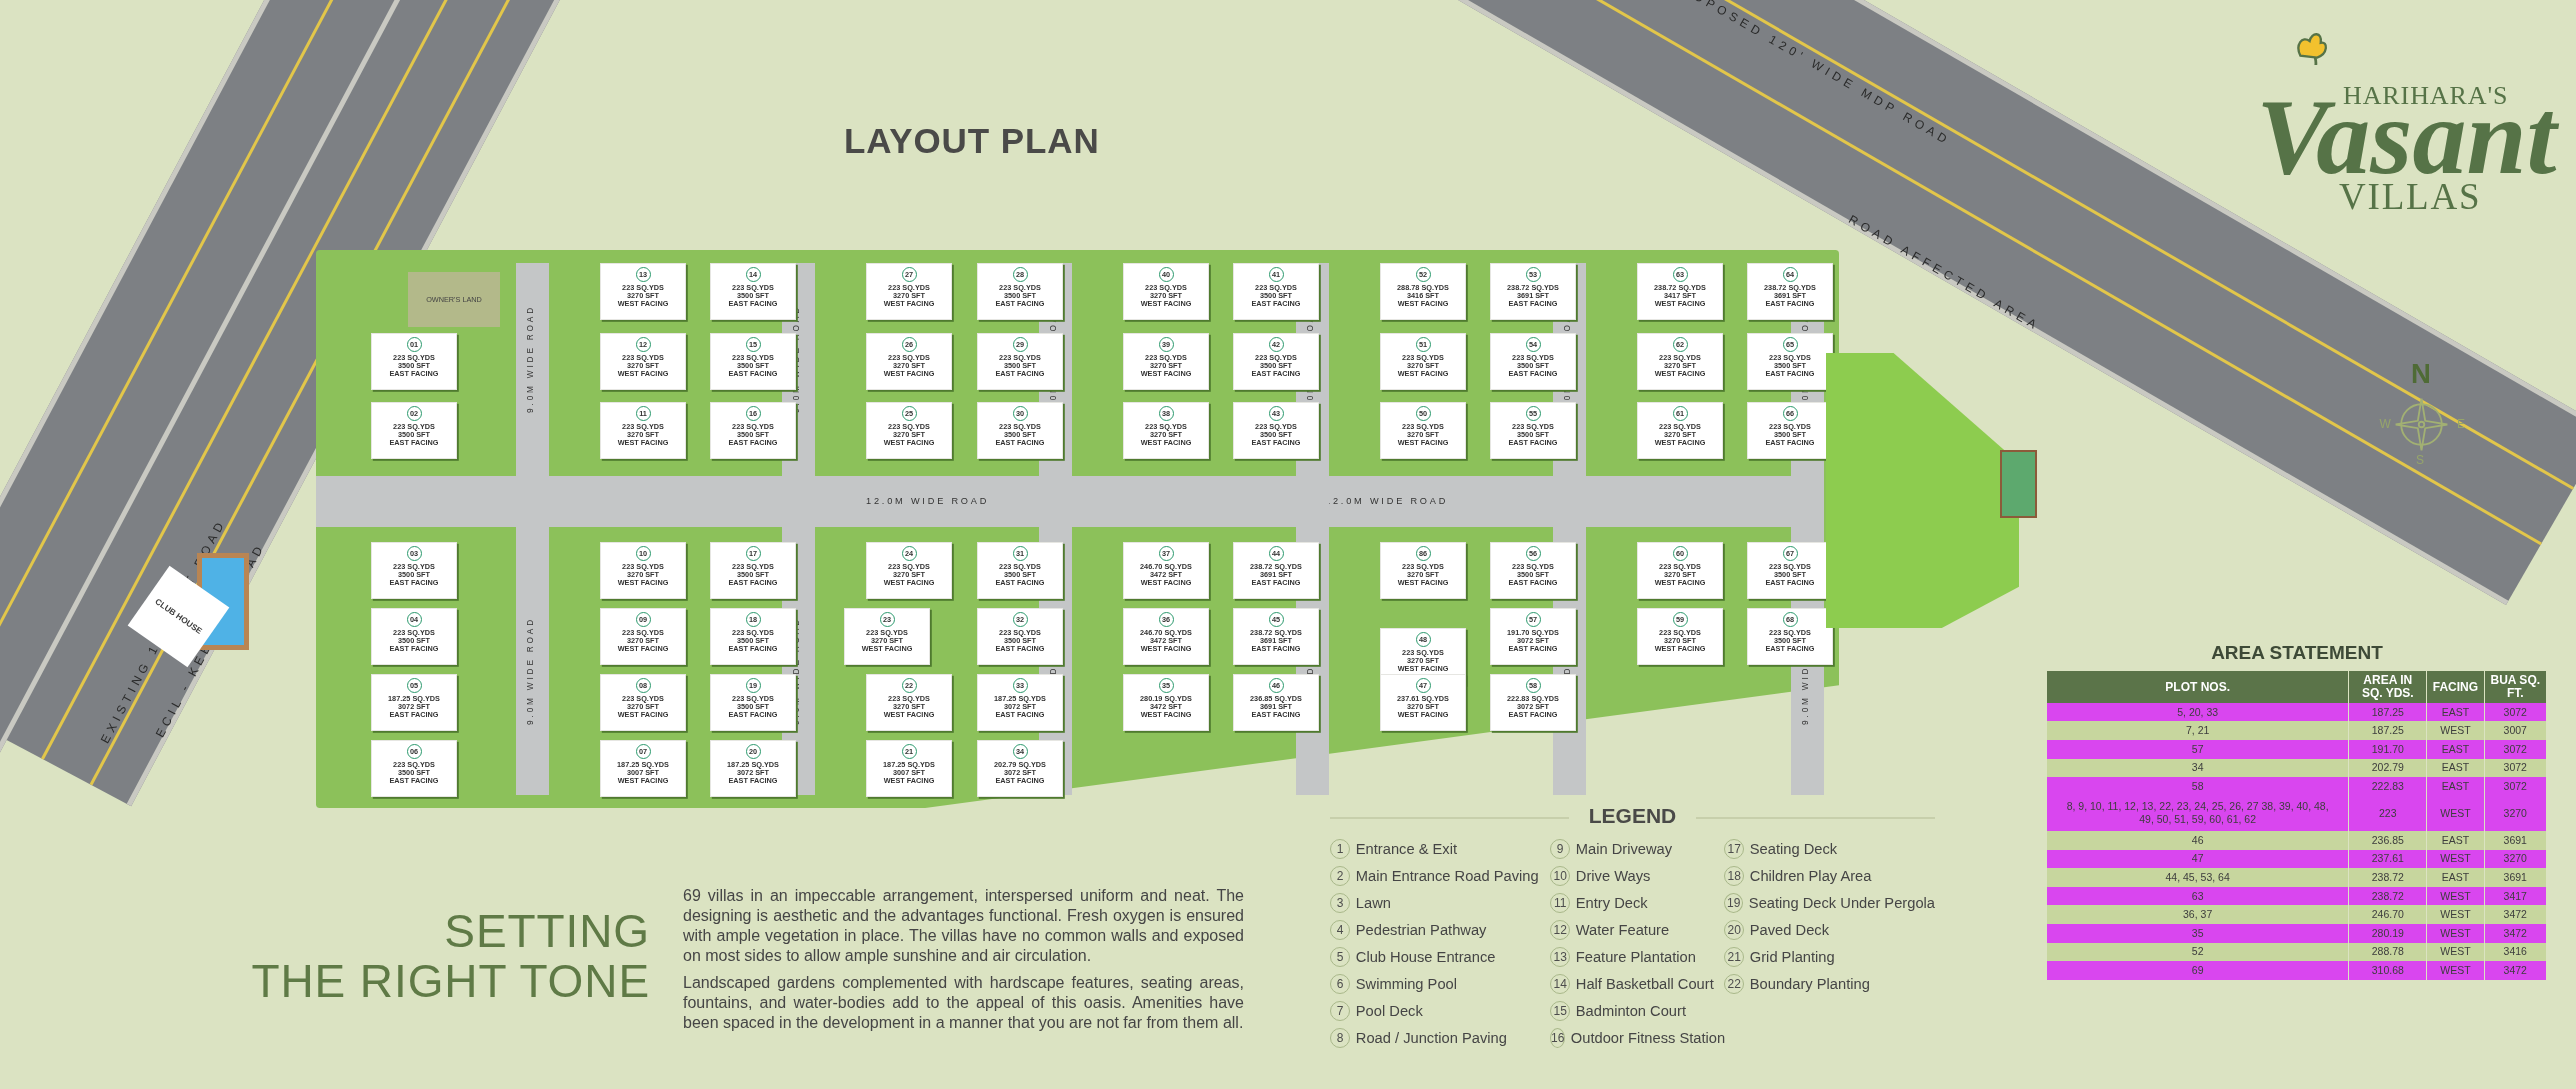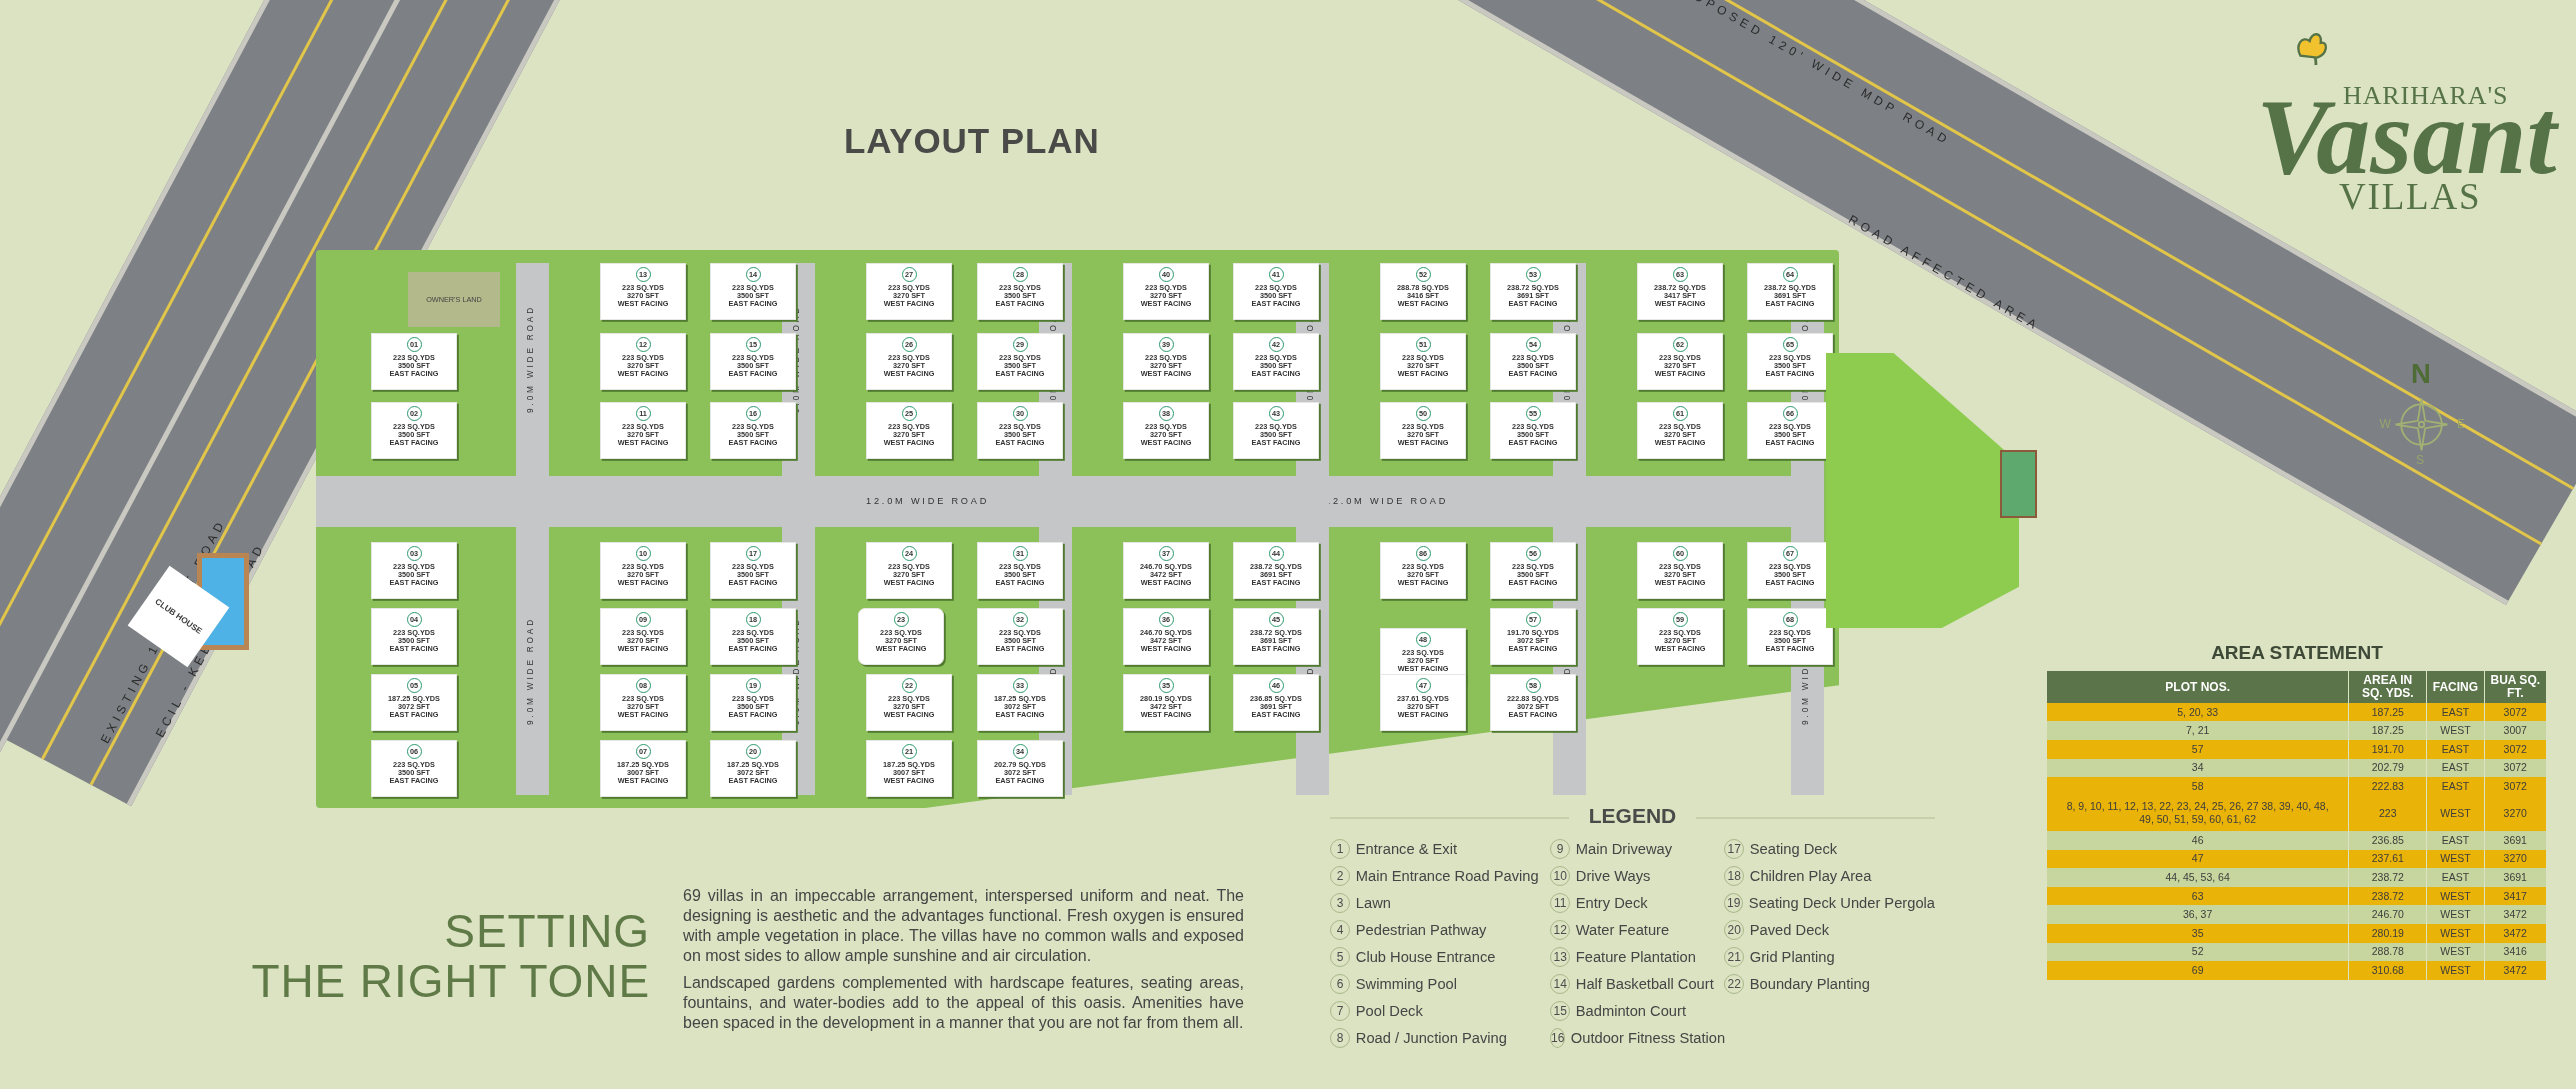--- a/index.html
+++ b/index.html
@@ -44,21 +44,21 @@
   .legend .cols{display:flex;margin-top:7.3px;}
   .legend .col{display:flex;flex-direction:column;}
   .legend .item{display:flex;align-items:center;height:27px;font-size:14.7px;color:#454545;white-space:nowrap;}
   .legend .item .n{width:18.3px;height:18.3px;border:0.9px solid #a9b88a;border-radius:50%;font-size:12px;text-align:center;line-height:18.3px;margin-right:5.5px;color:#4d4d4d;}
   
   .area{position:absolute;left:2047px;top:642px;width:500px;}
   .area .ttl{text-align:center;font-size:19px;font-weight:bold;color:#3e4a37;margin-bottom:7.3px;}
   .area table{border-collapse:collapse;width:100%;font-size:10.5px;}
   .area th{background:#5b7449;color:#fff;font-size:12px;font-weight:bold;padding:2.8px 3.7px;border-right:1.8px solid #dbe3c2;line-height:13px;}
   .area td{text-align:center;padding:2.8px 1.8px;color:#3d3d3d;border-right:1.8px solid #dbe3c2;line-height:13px;}
-  .area tr.o td{background:#eab308;}
+  .area tr.o td{background:#d946ef;}
   .area tr.e td{background:#c7d69e;}
 </style>
 </head>
 <body>
 
 <div class="road" style="left:110px;top:-73px;width:138px;height:917px;transform:rotate(28deg);transform-origin:top left;left:431px;">
   <div class="lane" style="left:41px"></div>
     <div class="lane" style="left:96px"></div>
 </div>
 <div class="road" style="top:-73px;width:110px;height:917px;transform:rotate(28deg);transform-origin:top left;left:303px;">
@@ -144,21 +144,21 @@
       <div class="plot" style="left: 394px; top: 83px;"><span class="num">15</span><span class="l">223 SQ.YDS</span><span class="l">3500 SFT</span><span class="l">EAST FACING</span></div>
       <div class="plot" style="left: 394px; top: 152px;"><span class="num">16</span><span class="l">223 SQ.YDS</span><span class="l">3500 SFT</span><span class="l">EAST FACING</span></div>
       <div class="plot" style="left: 394px; top: 292px;"><span class="num">17</span><span class="l">223 SQ.YDS</span><span class="l">3500 SFT</span><span class="l">EAST FACING</span></div>
       <div class="plot" style="left: 394px; top: 358px;"><span class="num">18</span><span class="l">223 SQ.YDS</span><span class="l">3500 SFT</span><span class="l">EAST FACING</span></div>
       <div class="plot" style="left: 394px; top: 424px;"><span class="num">19</span><span class="l">223 SQ.YDS</span><span class="l">3500 SFT</span><span class="l">EAST FACING</span></div>
       <div class="plot" style="left: 394px; top: 490px;"><span class="num">20</span><span class="l">187.25 SQ.YDS</span><span class="l">3072 SFT</span><span class="l">EAST FACING</span></div>
       <div class="plot" style="left: 550px; top: 13px;"><span class="num">27</span><span class="l">223 SQ.YDS</span><span class="l">3270 SFT</span><span class="l">WEST FACING</span></div>
       <div class="plot" style="left: 550px; top: 83px;"><span class="num">26</span><span class="l">223 SQ.YDS</span><span class="l">3270 SFT</span><span class="l">WEST FACING</span></div>
       <div class="plot" style="left: 550px; top: 152px;"><span class="num">25</span><span class="l">223 SQ.YDS</span><span class="l">3270 SFT</span><span class="l">WEST FACING</span></div>
       <div class="plot" style="left: 550px; top: 292px;"><span class="num">24</span><span class="l">223 SQ.YDS</span><span class="l">3270 SFT</span><span class="l">WEST FACING</span></div>
-      <div class="plot" style="left: 542px; top: 358px; border-radius: 7px;"><span class="num">23</span><span class="l">223 SQ.YDS</span><span class="l">3270 SFT</span><span class="l">WEST FACING</span></div>
+      <div class="plot" style="left: 528px; top: 358px;"><span class="num">23</span><span class="l">223 SQ.YDS</span><span class="l">3270 SFT</span><span class="l">WEST FACING</span></div>
       <div class="plot" style="left: 550px; top: 424px;"><span class="num">22</span><span class="l">223 SQ.YDS</span><span class="l">3270 SFT</span><span class="l">WEST FACING</span></div>
       <div class="plot" style="left: 550px; top: 490px;"><span class="num">21</span><span class="l">187.25 SQ.YDS</span><span class="l">3007 SFT</span><span class="l">WEST FACING</span></div>
       <div class="plot" style="left: 661px; top: 13px;"><span class="num">28</span><span class="l">223 SQ.YDS</span><span class="l">3500 SFT</span><span class="l">EAST FACING</span></div>
       <div class="plot" style="left: 661px; top: 83px;"><span class="num">29</span><span class="l">223 SQ.YDS</span><span class="l">3500 SFT</span><span class="l">EAST FACING</span></div>
       <div class="plot" style="left: 661px; top: 152px;"><span class="num">30</span><span class="l">223 SQ.YDS</span><span class="l">3500 SFT</span><span class="l">EAST FACING</span></div>
       <div class="plot" style="left: 661px; top: 292px;"><span class="num">31</span><span class="l">223 SQ.YDS</span><span class="l">3500 SFT</span><span class="l">EAST FACING</span></div>
       <div class="plot" style="left: 661px; top: 358px;"><span class="num">32</span><span class="l">223 SQ.YDS</span><span class="l">3500 SFT</span><span class="l">EAST FACING</span></div>
       <div class="plot" style="left: 661px; top: 424px;"><span class="num">33</span><span class="l">187.25 SQ.YDS</span><span class="l">3072 SFT</span><span class="l">EAST FACING</span></div>
       <div class="plot" style="left: 661px; top: 490px;"><span class="num">34</span><span class="l">202.79 SQ.YDS</span><span class="l">3072 SFT</span><span class="l">EAST FACING</span></div>
       <div class="plot" style="left: 807px; top: 13px;"><span class="num">40</span><span class="l">223 SQ.YDS</span><span class="l">3270 SFT</span><span class="l">WEST FACING</span></div>

